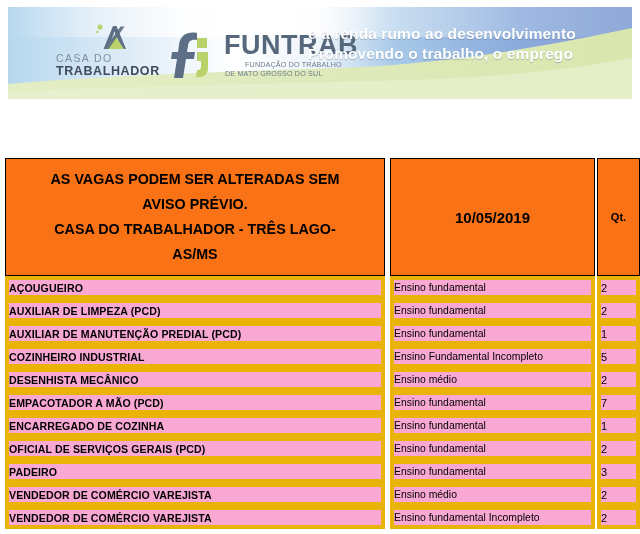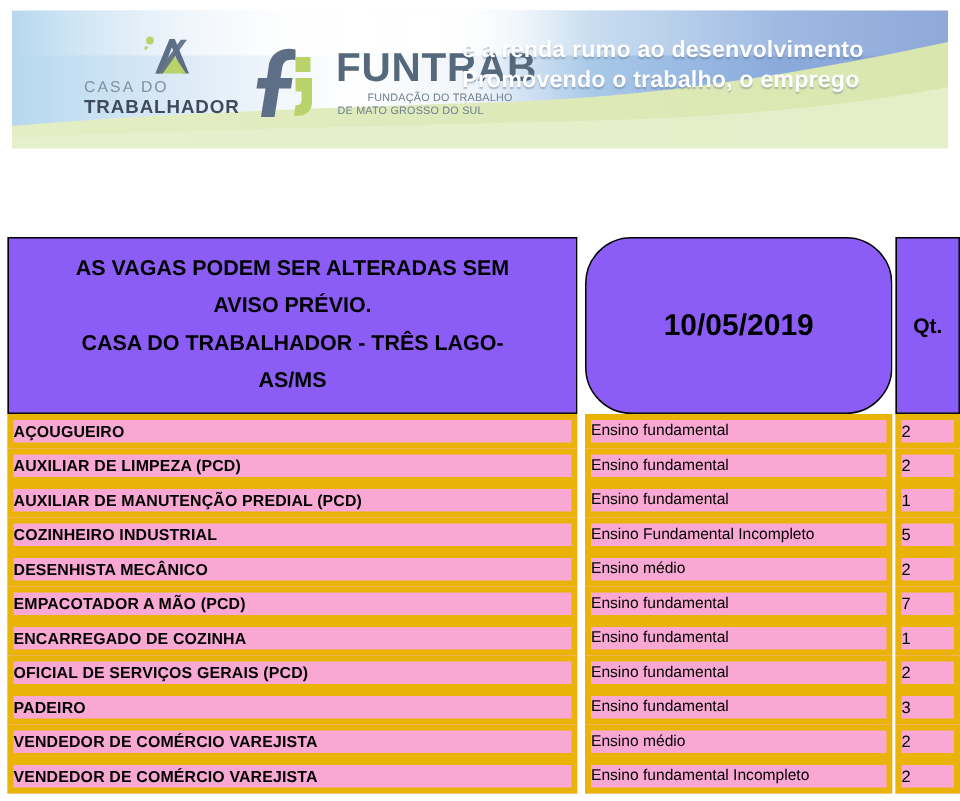--- a/index.html
+++ b/index.html
@@ -129,38 +129,37 @@
     vertical-align: middle;
     box-sizing: border-box;
   }
 
   .col-cargo  { width: 380px; }
   .col-esc    { width: 205px; }
   .col-qt     { width: 43px; }
 
   
   .hdr-cell {
-    background: #8b5cf6;
+    background: #f97316;
     border: 1px solid #000000;
     height: 118px;
     text-align: center;
     font-weight: bold;
     color: #000000;
   }
   .hdr-cargo {
     font-size: 14.3px;
     line-height: 25px;
     padding: 2px 12px;
   }
   .hdr-data {
-    font-size: 20px;
-    border-radius: 31px;
+    font-size: 15px;
   }
   .hdr-qt {
-    font-size: 14px;
+    font-size: 11px;
     margin-left: 32px;
   }
   .hdr-gap {
     width: 5px;
     background: #ffffff;
     border: none;
   }
   .hdr-gap2 {
     width: 2px;
     background: #ffffff;

